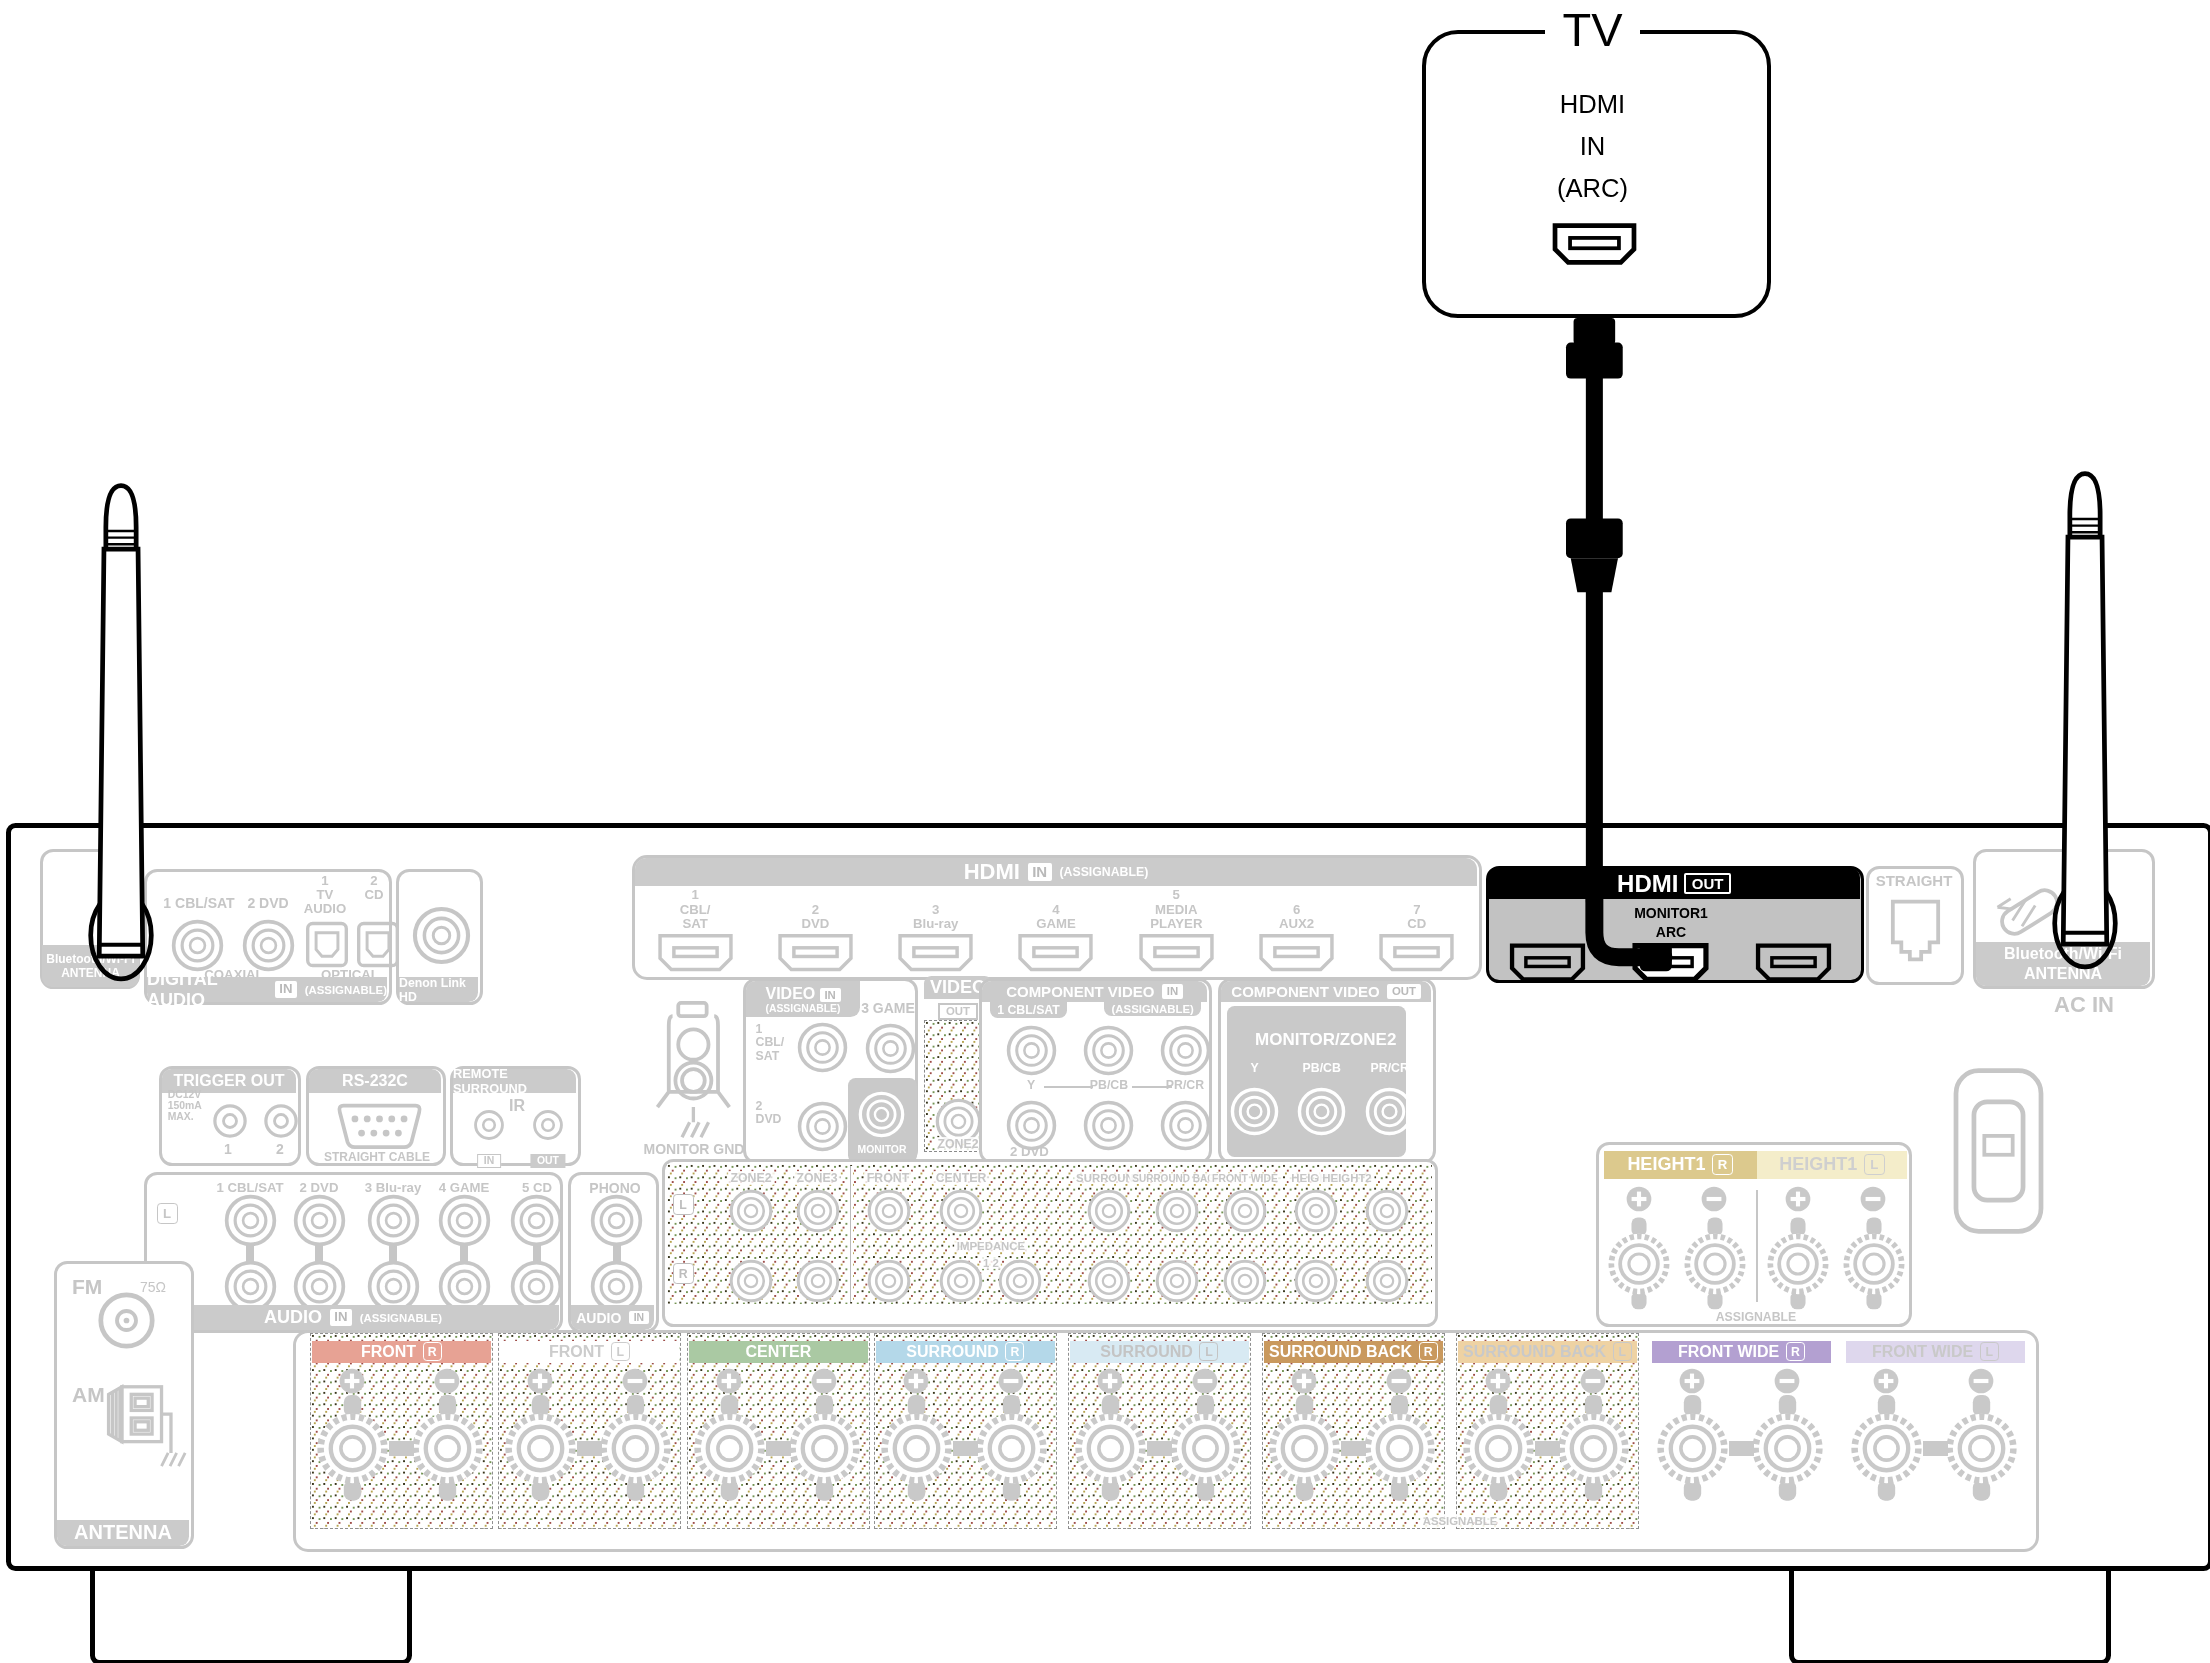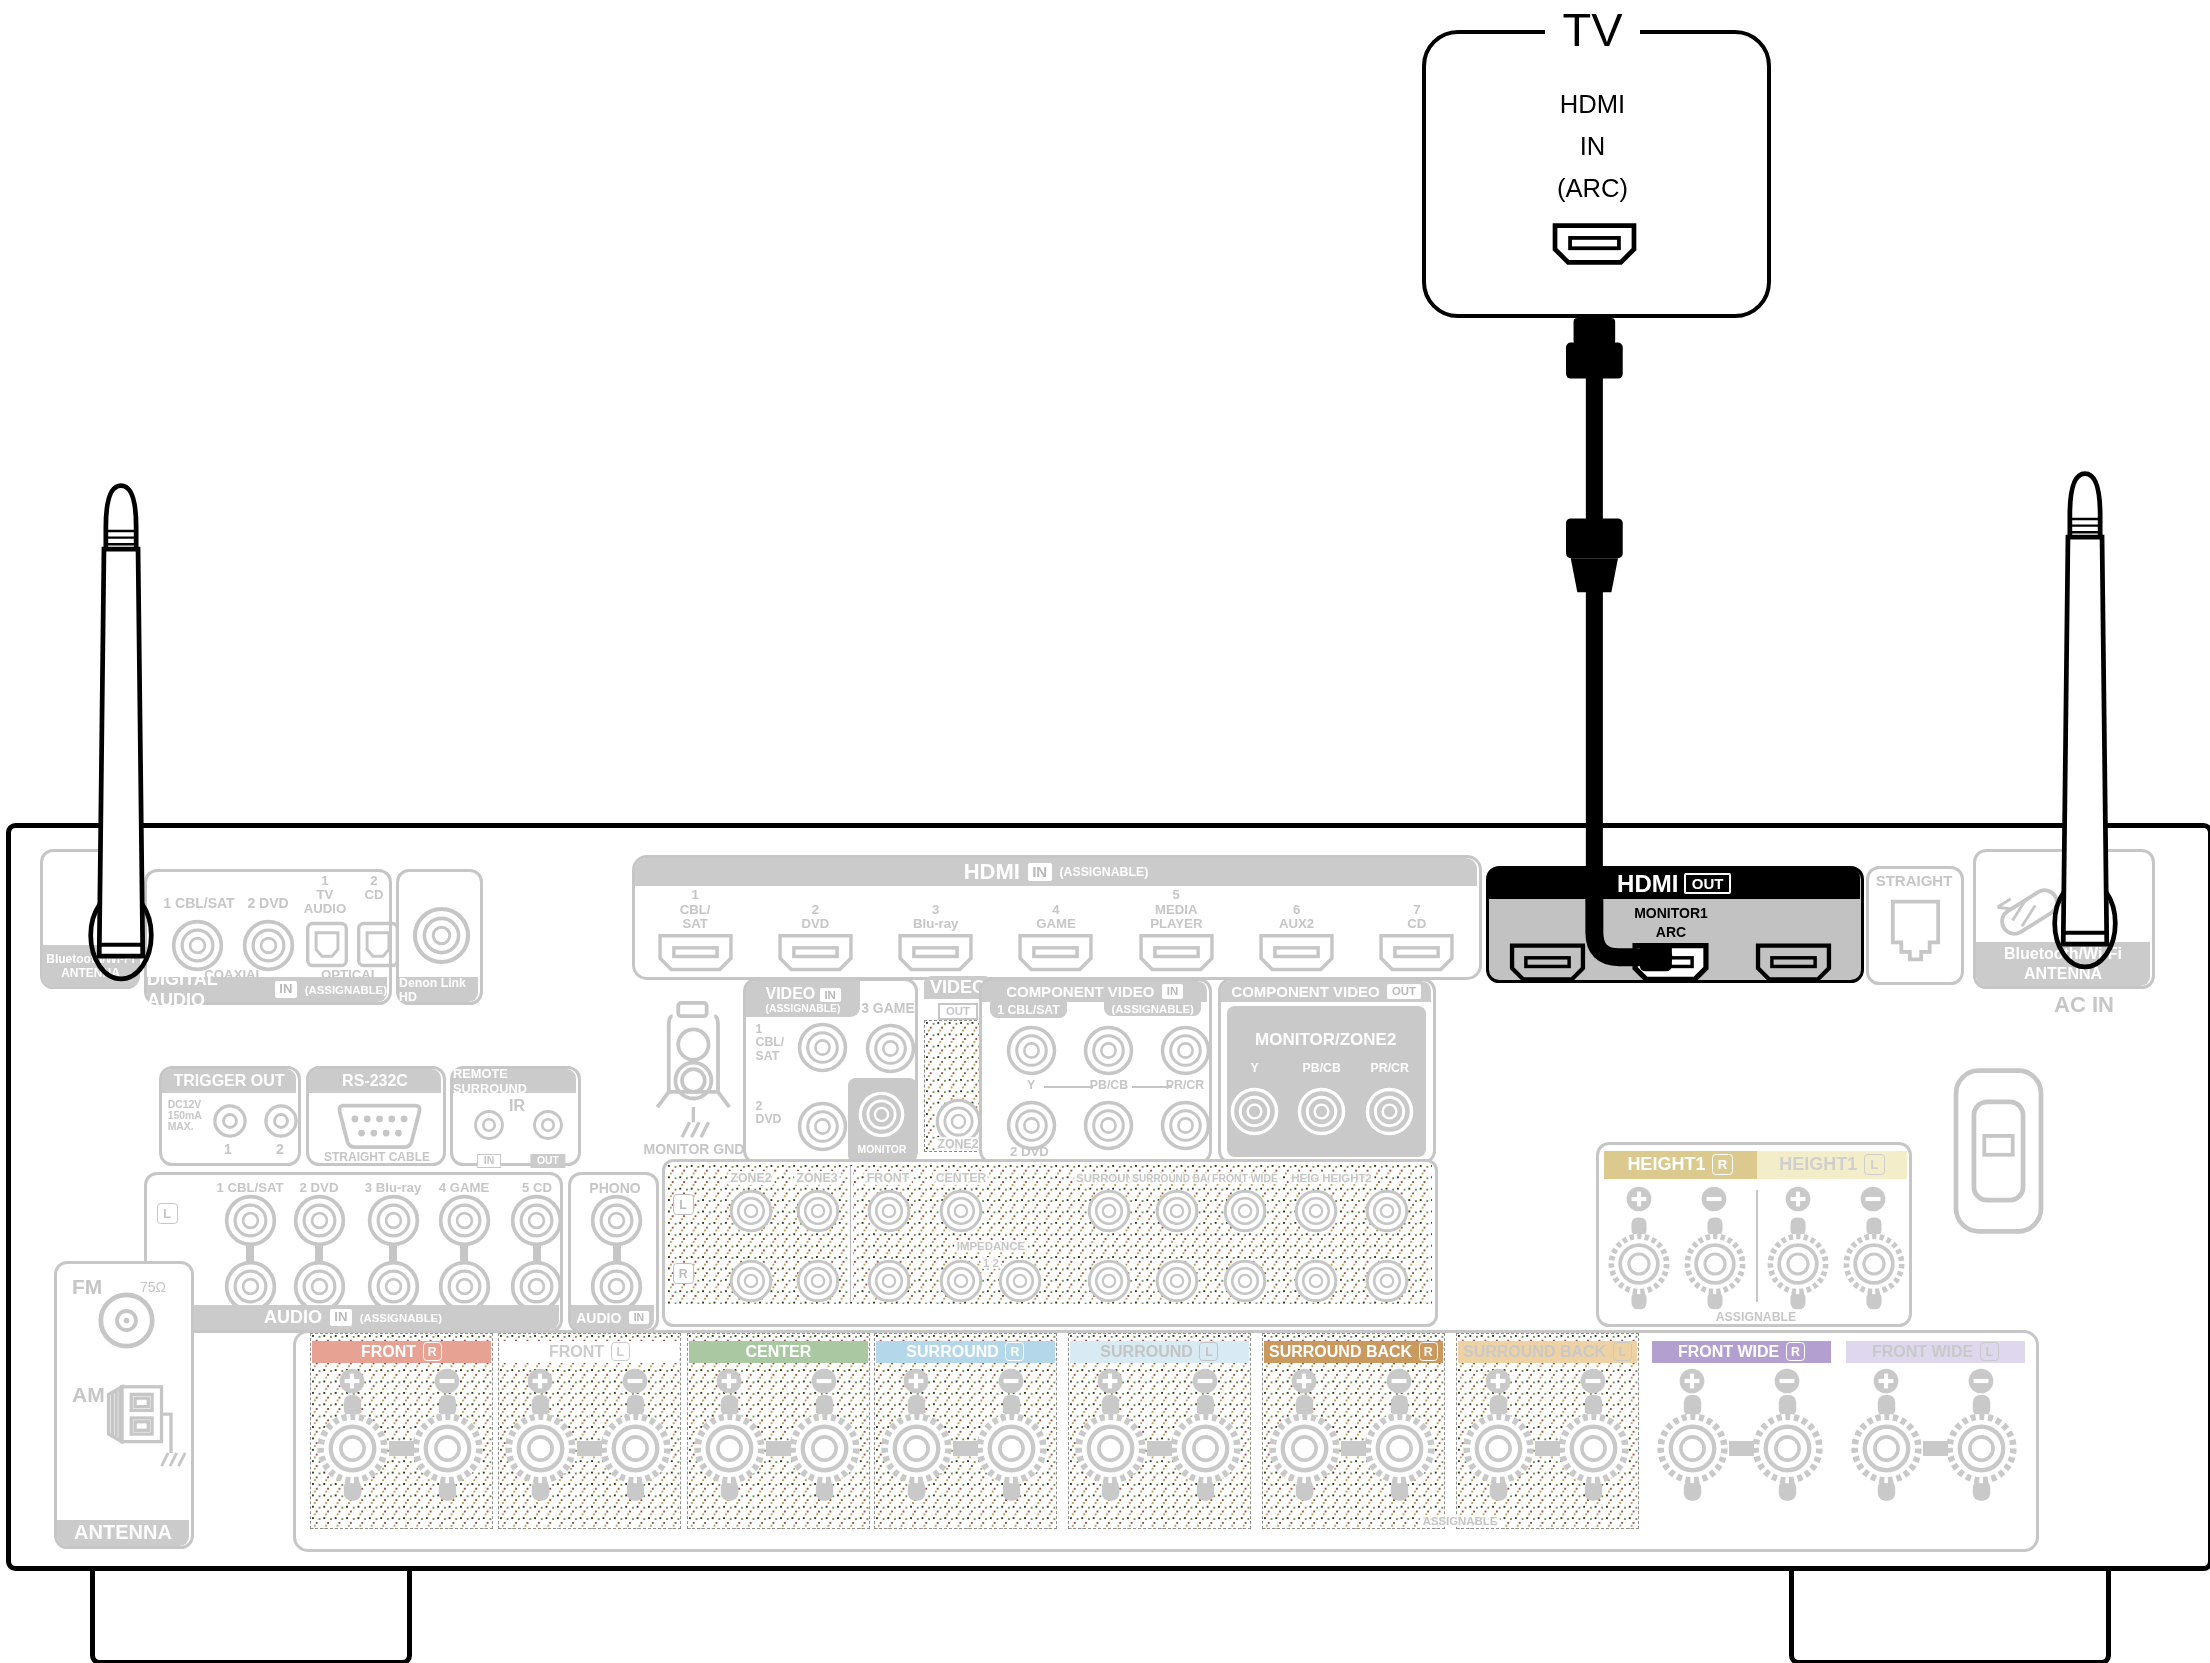--- a/index.html
+++ b/index.html
@@ -252,21 +252,21 @@
 
   <div class="abs gtxt" style="left:2054px;top:992px;width:104px;font-size:22px">AC IN</div>
   <svg class="abs" style="left:1951px;top:1066px" width="95" height="170" viewBox="0 0 100 180">
     <rect x="5" y="5" width="90" height="170" rx="24" fill="none" stroke="#c6c6c6" stroke-width="5"></rect>
     <rect x="24" y="38" width="52" height="104" rx="14" fill="none" stroke="#c6c6c6" stroke-width="5"></rect>
     <rect x="35" y="74" width="30" height="20" fill="none" stroke="#c6c6c6" stroke-width="4"></rect>
   </svg>
 
   <div class="sec" style="left:159px;top:1066px;width:142px;height:100px">
     <div class="bar" style="left:0;top:0;width:134px;height:24px;border-radius:9.5px 9.5px 0 0;font-size:16px">TRIGGER OUT</div>
-    <div class="abs gtxt pre" style="left:5.7px;top:30px;font-size:10.4px;text-align:left">DC12V
+    <div class="abs gtxt pre" style="left:5.7px;top:20px;font-size:10.4px;text-align:left">DC12V
 150mA
 MAX.</div>
     <div id="trigger-jacks">
         <div style="position:absolute;left:50px;top:34px">
           <svg width="36" height="36" viewBox="0 0 100 100" style="display:block">
  <circle cx="50" cy="50" r="42" fill="#fff" stroke="#c6c6c6" stroke-width="9"></circle>
  <circle cx="50" cy="50" r="18" fill="none" stroke="#c6c6c6" stroke-width="8"></circle>
           </svg>
         </div>
         <div style="position:absolute;left:62px;top:72px;font-size:14px" class="gtxt">1</div>
@@ -453,21 +453,21 @@
         <div style="position:absolute;left:150px;top:105px;width:40px;height:2.4px;background:#c6c6c6"></div>
       </div>
     <div class="abs gtxt" style="left:28px;top:163px;font-size:13.2px">2 DVD</div>
   </div>
 
   <div class="sec" style="left:1218px;top:978px;width:218px;height:186px">
     <div class="bar" style="left:0;top:0;width:210px;height:21px;border-radius:9.5px 9.5px 0 0;font-size:15px">
       <span>COMPONENT VIDEO</span>
       <span class="bdg" style="font-size:11.4px">OUT</span>
     </div>
-    <div class="abs" style="left:5.7px;top:24.6px;width:199px;height:151px;background:var(--gpanel);border-radius:7.6px">
+    <div class="abs" style="left:5.7px;top:24.6px;width:179px;height:151px;background:var(--gpanel);border-radius:7.6px">
       <div class="lab-c" style="left:99px;top:24.6px;font-size:17px;font-weight:bold;color:#fff;white-space:nowrap">MONITOR/ZONE2</div>
       <div id="comp-out-jacks">
           <div style="position:absolute;left:28px;top:55px;transform:translateX(-50%);color:#fff;font-weight:bold;font-size:12.3px" class="lab-c">Y</div>
           <div style="position:absolute;left:3.8px;top:81px">
             <svg width="49" height="49" viewBox="0 0 100 100" style="display:block">
  <circle cx="50" cy="50" r="45" fill="none" stroke="#fff" stroke-width="7"></circle>
  <circle cx="50" cy="50" r="29" fill="none" stroke="#fff" stroke-width="6"></circle>
  <circle cx="50" cy="50" r="14" fill="none" stroke="#fff" stroke-width="5"></circle>
             </svg>
           </div>

